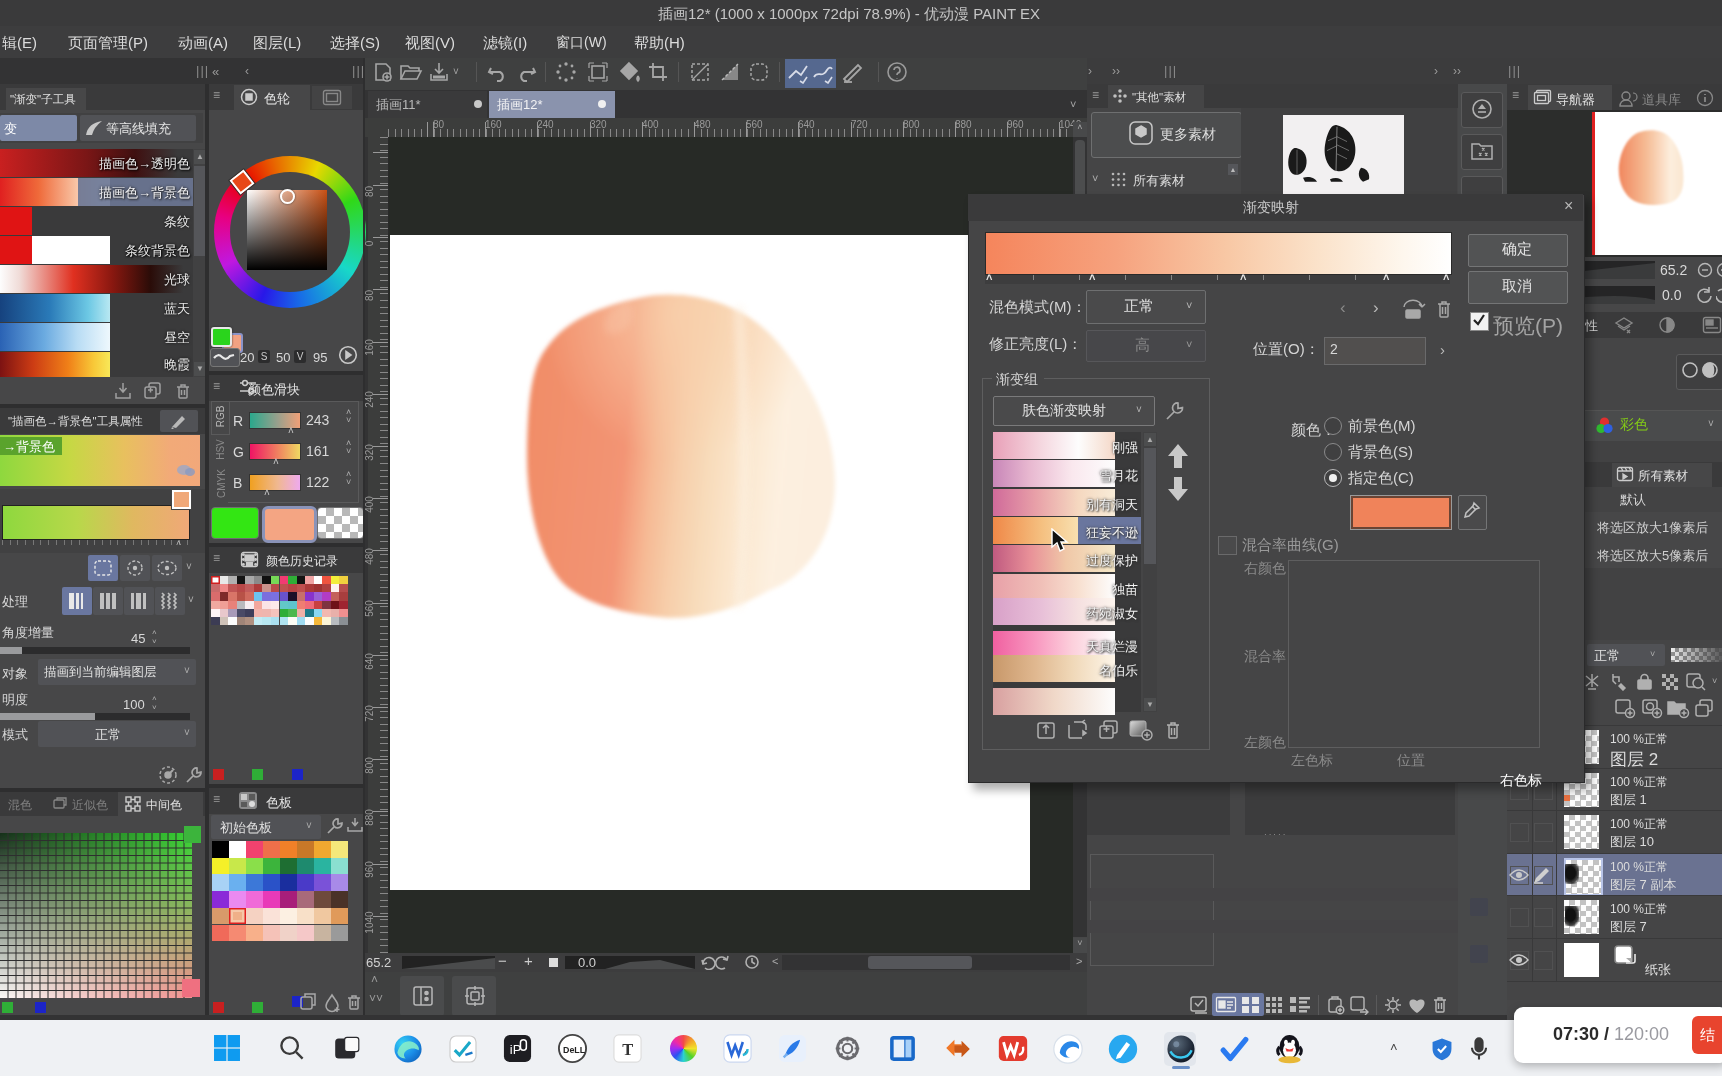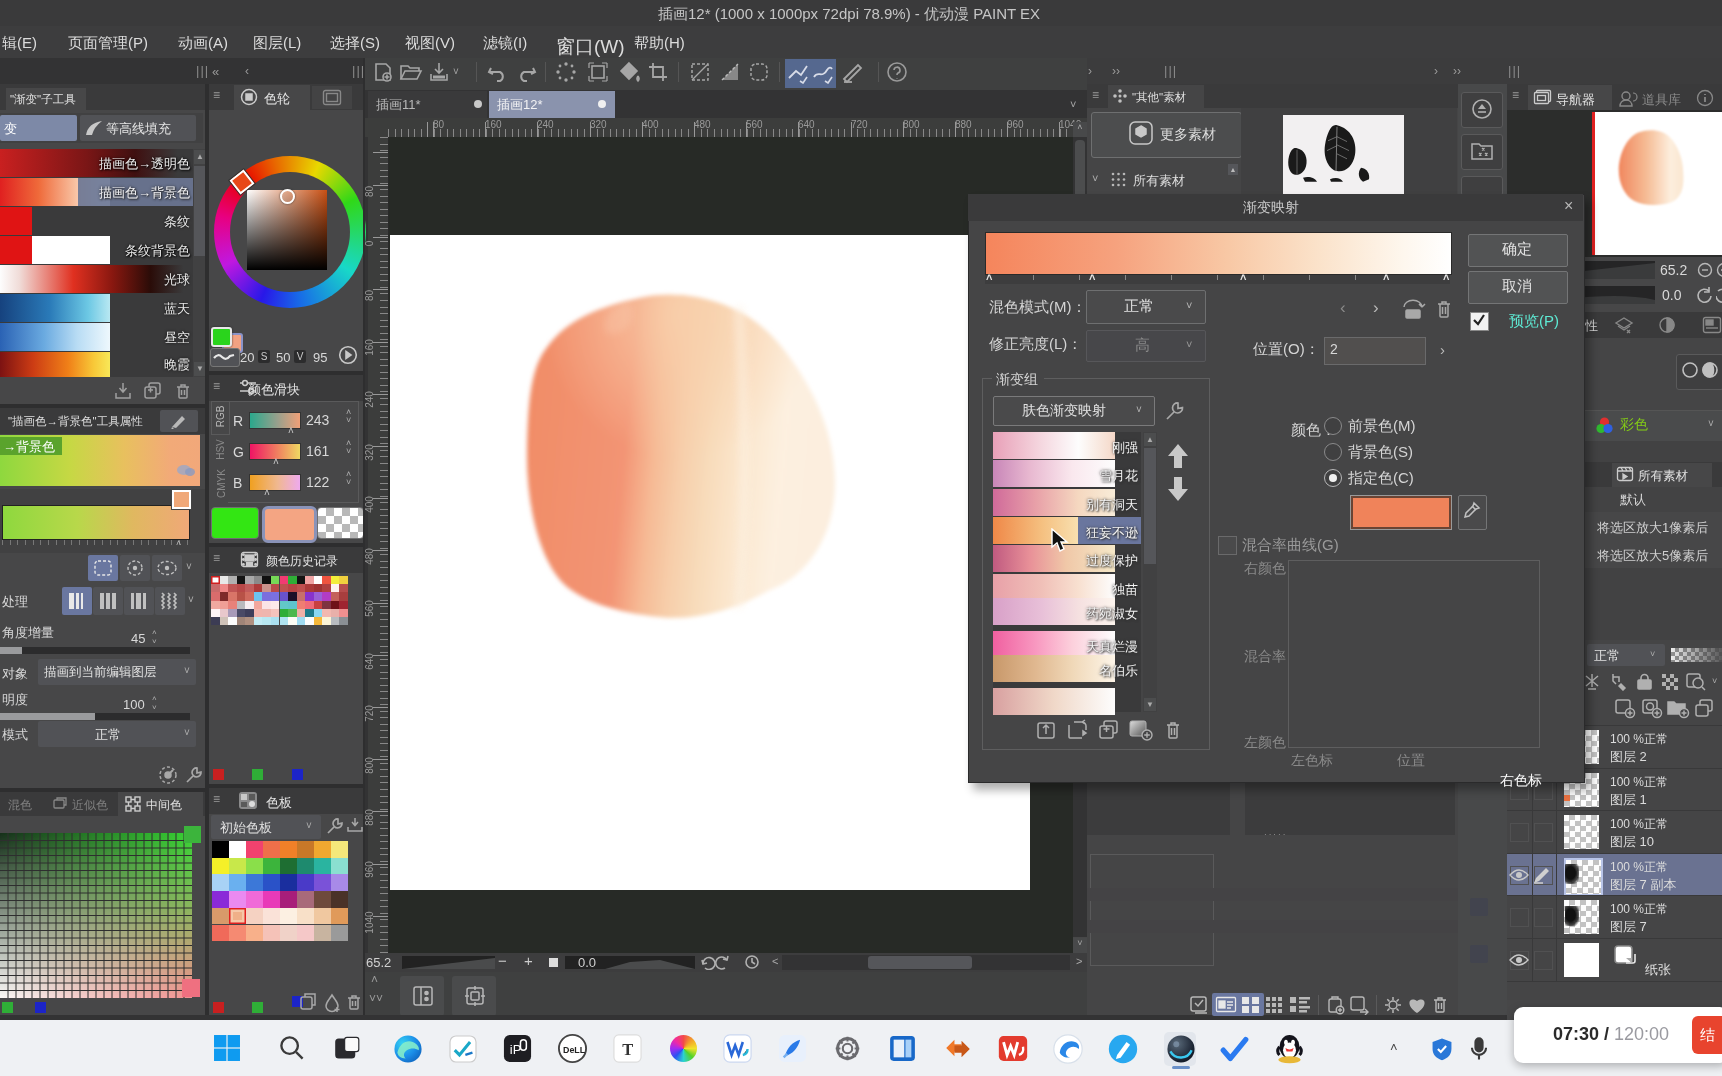--- a/index.html
+++ b/index.html
@@ -15,21 +15,21 @@
 <div class="tx" style="left:658px;top:5px;font-size:15px;color:#c6c6c6;">插画12* (1000 x 1000px 72dpi 78.9%)  - 优动漫 PAINT EX</div>
 
 <div class="ab" style="left:0;top:26px;width:1722px;height:32px;background:#3d3d3e;"></div>
 <div class="tx" style="left:2px;top:34px;font-size:15px;color:#dcdcdc;">辑(E)</div>
 <div class="tx" style="left:68px;top:34px;font-size:15px;color:#dcdcdc;">页面管理(P)</div>
 <div class="tx" style="left:178px;top:34px;font-size:15px;color:#dcdcdc;">动画(A)</div>
 <div class="tx" style="left:253px;top:34px;font-size:15px;color:#dcdcdc;">图层(L)</div>
 <div class="tx" style="left:330px;top:34px;font-size:15px;color:#dcdcdc;">选择(S)</div>
 <div class="tx" style="left:405px;top:34px;font-size:15px;color:#dcdcdc;">视图(V)</div>
 <div class="tx" style="left:483px;top:34px;font-size:15px;color:#dcdcdc;">滤镜(I)</div>
-<div class="tx" style="left:556px;top:34px;font-size:19px;color:#dcdcdc;">窗口(W)</div>
+<div class="tx" style="left:556px;top:34px;font-size:14px;color:#dcdcdc;">窗口(W)</div>
 <div class="tx" style="left:634px;top:34px;font-size:15px;color:#dcdcdc;">帮助(H)</div>
 
 <div class="ab" style="left:0;top:58px;width:1722px;height:32px;background:#333334;"></div>
 <div class="ab" style="left:363px;top:58px;width:724px;height:32px;background:#3f4040;"></div>
 <div class="ab" style="left:1087px;top:58px;width:635px;height:26px;background:#3c3c3d;"></div>
 <div id="tbicons">
 <div class="tx" style="left:196px;top:63px;font-size:13px;color:#8a8a8a;letter-spacing:1px;">|||</div>
 <div class="tx" style="left:212px;top:64px;font-size:13px;color:#9a9a9a;">«</div>
 <div class="tx" style="left:245px;top:64px;font-size:12px;color:#9a9a9a;">‹</div>
 <div class="tx" style="left:352px;top:63px;font-size:13px;color:#8a8a8a;letter-spacing:1px;">|||</div>
@@ -1243,21 +1243,21 @@
       </svg>
     </div>
 <div id="layerrows">
       <div class="ab" style="left:1507px;top:725px;width:215px;height:1px;background:#39393a;"></div>
       <div class="ab" style="left:1510px;top:738px;width:17px;height:17px;border:1px solid #515152;"></div>
       <div class="ab" style="left:1534px;top:738px;width:17px;height:17px;border:1px solid #515152;"></div>
       <div class="ab" style="left:1564px;top:730px;width:35px;height:34px;background:repeating-conic-gradient(#c2c2c2 0 25%,#fdfdfd 0 50%) 0 0/11px 11px;"></div>
       <div class="ab" style="left:1566px;top:750px;width:6px;height:10px;background:#e87040;border-radius:2px;"></div>
       <div class="ab" style="left:1576px;top:738px;width:4px;height:4px;background:#e8a060;"></div>
       <div class="tx" style="left:1610px;top:731px;font-size:12px;color:#dcdcdc;">100 %正常</div>
-      <div class="tx" style="left:1610px;top:748px;font-size:13px;color:#dcdcdc;">图层 2</div>
+      <div class="tx" style="left:1610px;top:748px;font-size:17px;color:#dcdcdc;">图层 2</div>
       <div class="ab" style="left:1507px;top:768px;width:215px;height:1px;background:#39393a;"></div>
       <div class="ab" style="left:1510px;top:781px;width:17px;height:17px;border:1px solid #515152;"></div>
       <div class="ab" style="left:1534px;top:781px;width:17px;height:17px;border:1px solid #515152;"></div>
       <div class="ab" style="left:1564px;top:773px;width:35px;height:34px;background:repeating-conic-gradient(#c2c2c2 0 25%,#fdfdfd 0 50%) 0 0/11px 11px;"></div>
       <div class="ab" style="left:1564px;top:795px;width:6px;height:6px;background:#e87040;"></div>
       <div class="tx" style="left:1610px;top:774px;font-size:12px;color:#dcdcdc;">100 %正常</div>
       <div class="tx" style="left:1610px;top:791px;font-size:13px;color:#dcdcdc;">图层 1</div>
       <div class="ab" style="left:1507px;top:810px;width:215px;height:1px;background:#39393a;"></div>
       <div class="ab" style="left:1510px;top:823px;width:17px;height:17px;border:1px solid #515152;"></div>
       <div class="ab" style="left:1534px;top:823px;width:17px;height:17px;border:1px solid #515152;"></div>
@@ -1340,21 +1340,21 @@
 <div class="ab" style="left:1468px;top:234px;width:98px;height:31px;background:#525354;border:1px solid #747576;border-radius:2px;"></div>
 <div class="tx" style="left:1502px;top:240px;font-size:15px;color:#e2e2e2;">确定</div>
 <div class="ab" style="left:1468px;top:271px;width:98px;height:31px;background:#525354;border:1px solid #747576;border-radius:2px;"></div>
 <div class="tx" style="left:1502px;top:277px;font-size:15px;color:#e2e2e2;">取消</div>
 <div class="ab" style="left:1470px;top:312px;width:17px;height:17px;background:#f2f2f2;border:1px solid #888;"></div>
 <div class="ic" style="left:1471px;top:312px;">
       <svg width="16" height="16" viewBox="0 0 16 16">
         <path d="M3 8 l4 4 6-9" stroke="#222" stroke-width="2.2" fill="none"></path>
       </svg>
     </div>
-<div class="tx" style="left:1493px;top:312px;font-size:15px;color:#5eead4;margin-left:16px;">预览(P)</div>
+<div class="tx" style="left:1493px;top:312px;font-size:21px;color:#a3a3a3;">预览(P)</div>
 
 <div class="tx" style="left:989px;top:298px;font-size:15px;color:#d4d4d4;">混色模式(M)：</div>
 <div class="ab" style="left:1086px;top:290px;width:118px;height:32px;background:#4a4a4b;border:1px solid #6e6f70;border-radius:2px;"></div>
 <div class="tx" style="left:1124px;top:297px;font-size:15px;color:#e0e0e0;">正常</div>
 <div class="tx" style="left:1186px;top:299px;font-size:11px;color:#b8b8b8;">˅</div>
 
 <div class="tx" style="left:1340px;top:298px;font-size:17px;color:#8a8a8a;">‹</div>
 <div class="tx" style="left:1373px;top:298px;font-size:17px;color:#bababa;">›</div>
 <div class="ic" style="left:1400px;top:299px;">
       <svg width="26" height="22" viewBox="0 0 26 22" fill="none" stroke="#a8a8a8" stroke-width="1.5">

